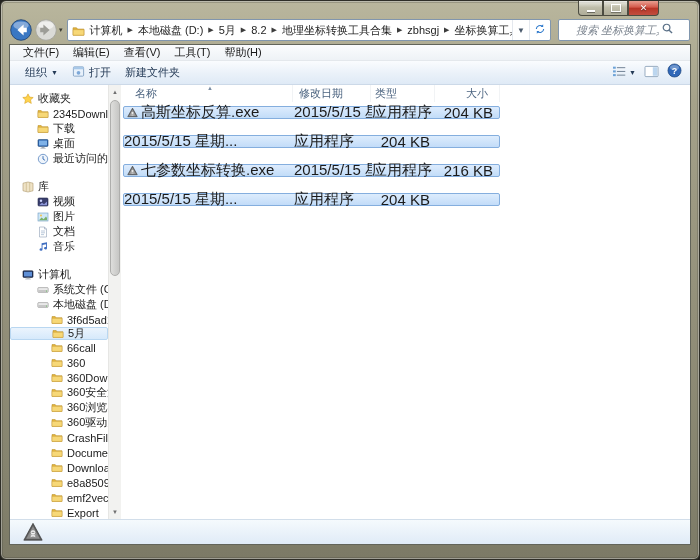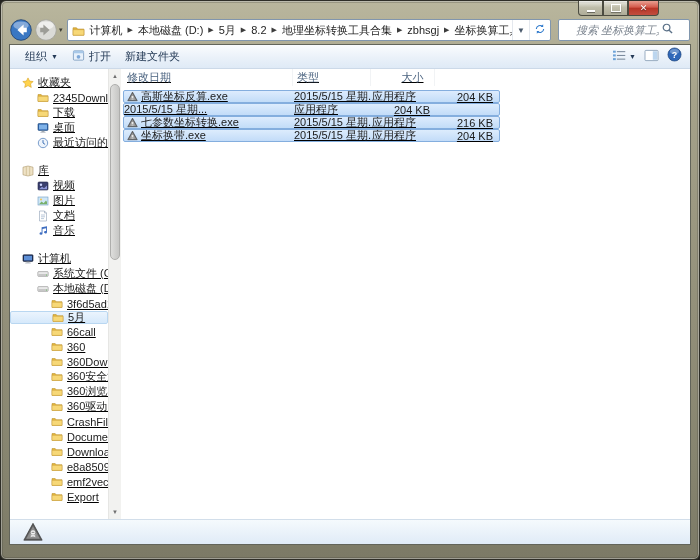--- a/index.html
+++ b/index.html
@@ -49,21 +49,21 @@
   .toolbar{height:23px;background:linear-gradient(#fafcfe,#eaf1f9 55%,#dfeaf6);
            border-bottom:1px solid #ccd9e8;display:flex;padding:0 8px;flex:0 0 auto;}
   .tb-btn{display:flex;align-items:center;gap:4px;font-size:11px;color:#243a56;padding:2px 7px;cursor:default;}
   .tb-caret{font-size:7px;color:#243a56;}
   .tb-btn svg{width:13px;height:13px;}
   .tb-spacer{flex:1;}
   .tb-ico{display:flex;align-items:center;gap:2px;margin-left:8px;cursor:default;}
   .tb-ico svg{width:15px;height:13px;}
   .tb-ico.help svg{width:15px;height:15px;}
   
-  .content{flex:1;display:flex;overflow:hidden;text-decoration:underline;}
+  .content{flex:1;display:flex;overflow:hidden;}
   .sidebar{width:98px;flex:0 0 auto;padding-top:6px;overflow:hidden;}
   .side-sec{margin-bottom:13px;}
   .side-row{height:15px;display:flex;align-items:center;font-size:11px;color:#1b1b1b;
             white-space:nowrap;overflow:hidden;cursor:default;}
   .side-row .ico{width:12px;height:12px;margin-right:4px;flex:0 0 auto;}
   .side-row .ico svg{width:12px;height:12px;display:block;}
   .lv0{padding-left:12px;}
   .lv1{padding-left:27px;}
   .lv2{padding-left:41px;}
   .side-row.sel{background:linear-gradient(#ebf4fd,#d6e9fb);border:1px solid #b9d7f1;border-radius:2px;
@@ -80,21 +80,21 @@
   .fhead{display:grid;grid-template-columns:172px 78px 64px 65px;height:17px;align-items:center;}
   .fcol{font-size:11px;color:#4c6480;white-space:nowrap;overflow:hidden;position:relative;
         border-right:1px solid #f1f3f5;height:100%;display:flex;align-items:center;cursor:default;}
   .fcol.c0{padding-left:14px;}
   .fcol.c1{padding-left:6px;}
   .fcol.c2{padding-left:4px;}
   .fcol.c3{padding-left:20px;justify-content:center;}
   .sort-arrow{position:absolute;left:86px;top:0px;font-size:6px;color:#7a8da3;}
   .frows{margin-top:4px;margin-left:2px;width:377px;}
   .frow{display:grid;grid-template-columns:170px 78px 64px 63px;height:13px;align-items:center;
-        margin-bottom:0px;font-size:11px;color:#1b1b1b;box-sizing:border-box;cursor:default;}
+        margin-bottom:16px;font-size:15px;color:#1b1b1b;box-sizing:border-box;cursor:default;}
   .frow.sel{background:linear-gradient(#def;,#fff);background:linear-gradient(#ddecfd,#c2dcf8);
         border:1px solid #84aede;border-radius:2px;}
   .fc{white-space:nowrap;overflow:hidden;}
   .fc.name{display:flex;align-items:center;gap:3px;padding-left:3px;}
   .fc.name .ico,.fc.name .ico svg{width:11px;height:11px;display:block;flex:0 0 auto;}
   .fc.size{text-align:right;padding-right:6px;}
   
   .details{height:25px;flex:0 0 auto;background:linear-gradient(#f5fafd,#e0ebf7);
            border-top:1px solid #d2deea;display:flex;align-items:flex-start;padding:2px 0 0 12px;box-sizing:border-box;}
   .details .bigico{width:22px;height:20px;margin-right:10px;flex:0 0 auto;}
@@ -179,20 +179,27 @@
       <input value="" placeholder="搜索 坐标换算工具" style="">
       <span><svg viewBox="0 0 14 14">
             <circle cx="6" cy="6" r="3.6" fill="none" stroke="#5a7087" stroke-width="1.3"></circle>
             <path d="M8.8 8.8l3.1 3.1" stroke="#5a7087" stroke-width="1.5"></path>
           </svg></span>
     </div>
   </div>
 
   <div class="client">
 
+    <div class="menubar" id="menubar">
+        <span class="menu-item">文件(F)</span>
+        <span class="menu-item">编辑(E)</span>
+        <span class="menu-item">查看(V)</span>
+        <span class="menu-item">工具(T)</span>
+        <span class="menu-item">帮助(H)</span>
+      </div>
 
     <div class="toolbar">
       <div class="tb-btn">
         <span>组织</span>
         <span class="tb-caret">▼</span>
       </div>
       <div class="tb-btn">
         <span><svg viewBox="0 0 14 14">
               <rect x="1.5" y="2" width="11" height="10" rx="1" fill="#e8f1fb" stroke="#5b82ad" stroke-width="0.7"></rect>
               <rect x="1.5" y="2" width="11" height="2.6" fill="#a8c8e8"></rect>
@@ -489,20 +496,24 @@
             </div>
           </div>
         </div>
       <div class="sb">
         <div class="sb-up">▲</div>
         <div class="sb-thumb"></div>
         <div class="sb-down">▼</div>
       </div>
       <div class="filearea">
         <div class="fhead" id="fhead">
+            <div class="fcol c0">
+              <span>名称</span>
+              <span class="sort-arrow">▲</span>
+            </div>
             <div class="fcol c1">
               <span>修改日期</span>
             </div>
             <div class="fcol c2">
               <span>类型</span>
             </div>
             <div class="fcol c3">
               <span>大小</span>
             </div>
           </div>
@@ -538,31 +549,20 @@
                     <path d="M4.9 8.8h2.2" stroke="#efefef" stroke-width="0.8"></path>
                   </svg>
                 </span>
                 <span>七参数坐标转换.exe</span>
               </div>
               <div class="fc">2015/5/15 星期...</div>
               <div class="fc">应用程序</div>
               <div class="fc size">216 KB</div>
             </div>
             <div class="frow sel">
-              <div class="fc name">
-                <span class="ico">
-                  <svg viewBox="0 0 12 12">
-                    <path d="M6 1.2L11.2 10.6H.8z" fill="#6b6b6b" stroke="#3c3c3c" stroke-width="0.6"></path>
-                    <path d="M6 3.1L9.7 9.8H2.3z" fill="#9c9c9c"></path>
-                    <circle cx="6" cy="6.6" r="1.1" fill="#efefef"></circle>
-                    <path d="M4.9 8.8h2.2" stroke="#efefef" stroke-width="0.8"></path>
-                  </svg>
-                </span>
-                <span>坐标换带.exe</span>
-              </div>
               <div class="fc">2015/5/15 星期...</div>
               <div class="fc">应用程序</div>
               <div class="fc size">204 KB</div>
             </div>
           </div>
       </div>
     </div>
 
     <div class="details">
       <div class="bigico">

